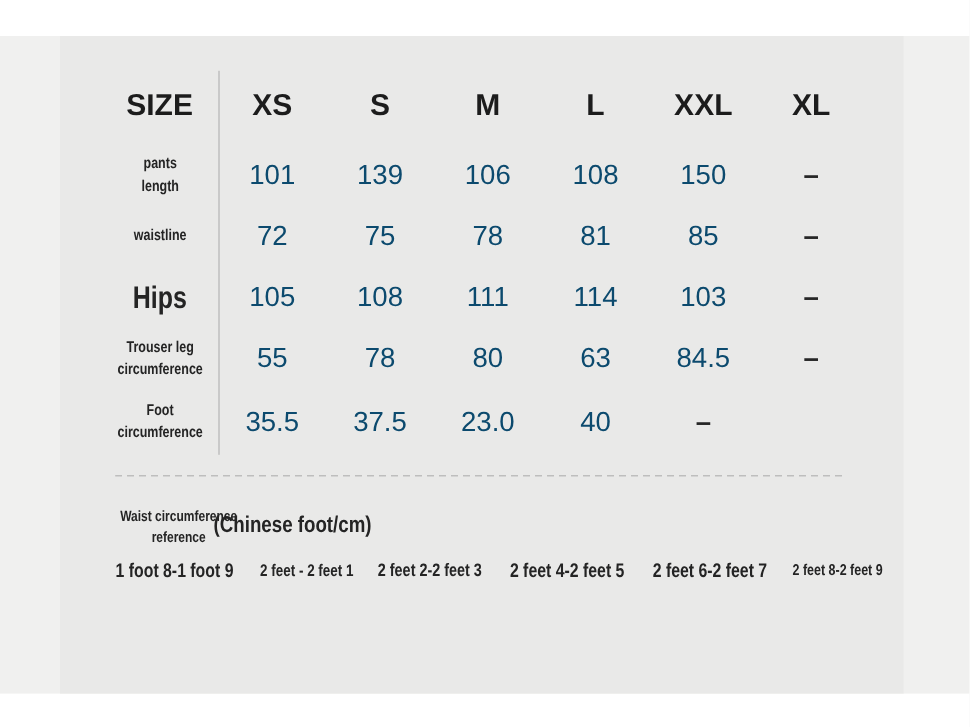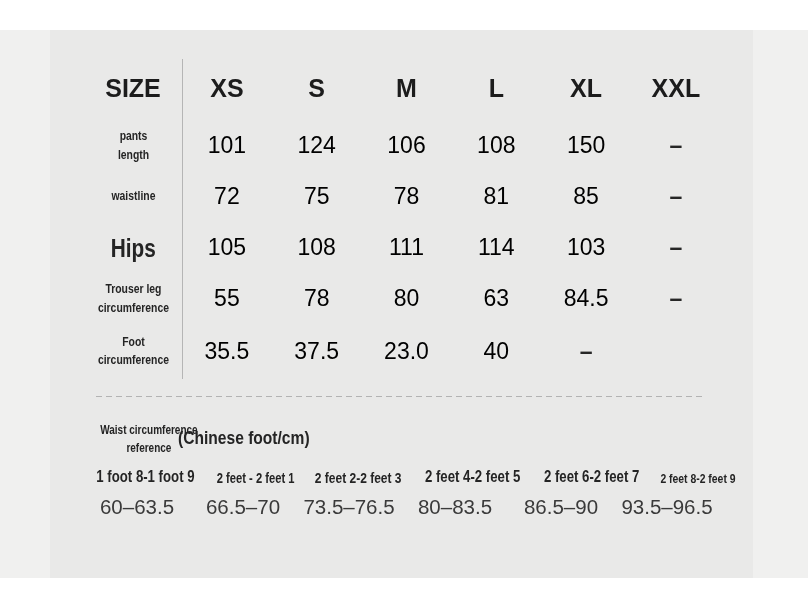--- a/index.html
+++ b/index.html
@@ -25,21 +25,21 @@
   
   .size-table{
     position:absolute;left:50px;top:56px;width:671px;
     display:grid;
     grid-template-columns:132px repeat(6,89.8px);
     grid-template-rows:64px 51px 51px 51px 51px 54px;
   }
   .cell{display:flex;align-items:center;justify-content:center;}
   .rowlabel{padding-left:34px;}
   .hcell{font-size:25px;font-weight:700;color:#1c1c1c;}
-  .num{font-size:23px;font-weight:400;color:#000000;}
+  .num{font-size:23px;font-weight:400;color:#0c4a6e;}
   .num.dash{font-weight:700;color:#262626;}
 
   .cond{
     font-weight:700;color:#242424;
     transform:scaleX(0.8);transform-origin:center center;
     text-align:center;line-height:1.4;white-space:nowrap;
   }
   .small-label{font-size:13px;}
   .hips-label{font-size:26px;line-height:1;}
 
@@ -53,21 +53,21 @@
     position:absolute;left:178px;top:427px;
     font-size:19px;font-weight:700;color:#242424;
     transform:scaleX(0.82);transform-origin:left center;white-space:nowrap;
   }
   .feet-row,.cm-row{
     position:absolute;left:84px;width:636px;display:flex;
   }
   .feet-row{top:467px;}
   .cm-row{top:495px;}
   .feet-row .rcell,.cm-row .rcell{
-    flex:1 1 0;display:flex;align-items:flex-end;justify-content:center;
+    flex:1 1 0;display:flex;align-items:flex-start;justify-content:center;
   }
   .feet-row .cond{line-height:1.2;}
   .f0 .cond{font-size:16.5px;}
   .f1 .cond{font-size:14px;}
   .f2 .cond{font-size:15px;}
   .f3 .cond{font-size:16.5px;}
   .f4 .cond{font-size:16.5px;}
   .f5 .cond{font-size:13px;}
   .cm-row .rcell{font-size:20.5px;color:#3a3a3a;}
 </style>
@@ -81,31 +81,31 @@
   <div class="vline"></div>
   <div class="dashline"></div>
 
   <div class="size-table">
 
     <div class="cell rowlabel hcell">SIZE</div>
     <div class="cell hcell">XS</div>
     <div class="cell hcell">S</div>
     <div class="cell hcell">M</div>
     <div class="cell hcell">L</div>
+    <div class="cell hcell">XXL</div>
     <div class="cell hcell">XL</div>
-    <div class="cell hcell">XXL</div>
 
     <div class="cell rowlabel">
       <div class="cond small-label">
         <div>pants</div>
         <div>length</div>
       </div>
     </div>
     <div class="cell num">101</div>
-    <div class="cell num">124</div>
+    <div class="cell num">139</div>
     <div class="cell num">106</div>
     <div class="cell num">108</div>
     <div class="cell num">150</div>
     <div class="cell num dash">–</div>
 
     <div class="cell rowlabel">
       <div class="cond small-label">
         <div>waistline</div>
         <div></div>
       </div>
@@ -178,22 +178,14 @@
         <span class="cond">2 feet 4-2 feet 5</span>
       </div>
     <div class="rcell f4">
         <span class="cond">2 feet 6-2 feet 7</span>
       </div>
     <div class="rcell f5">
         <span class="cond">2 feet 8-2 feet 9</span>
       </div>
   </div>
 
-  <div class="cm-row">
-    <div class="rcell">60–63.5</div>
-    <div class="rcell">66.5–70</div>
-    <div class="rcell">73.5–76.5</div>
-    <div class="rcell">80–83.5</div>
-    <div class="rcell">86.5–90</div>
-    <div class="rcell">93.5–96.5</div>
-  </div>
 
 </div>
 
 </body></html>

